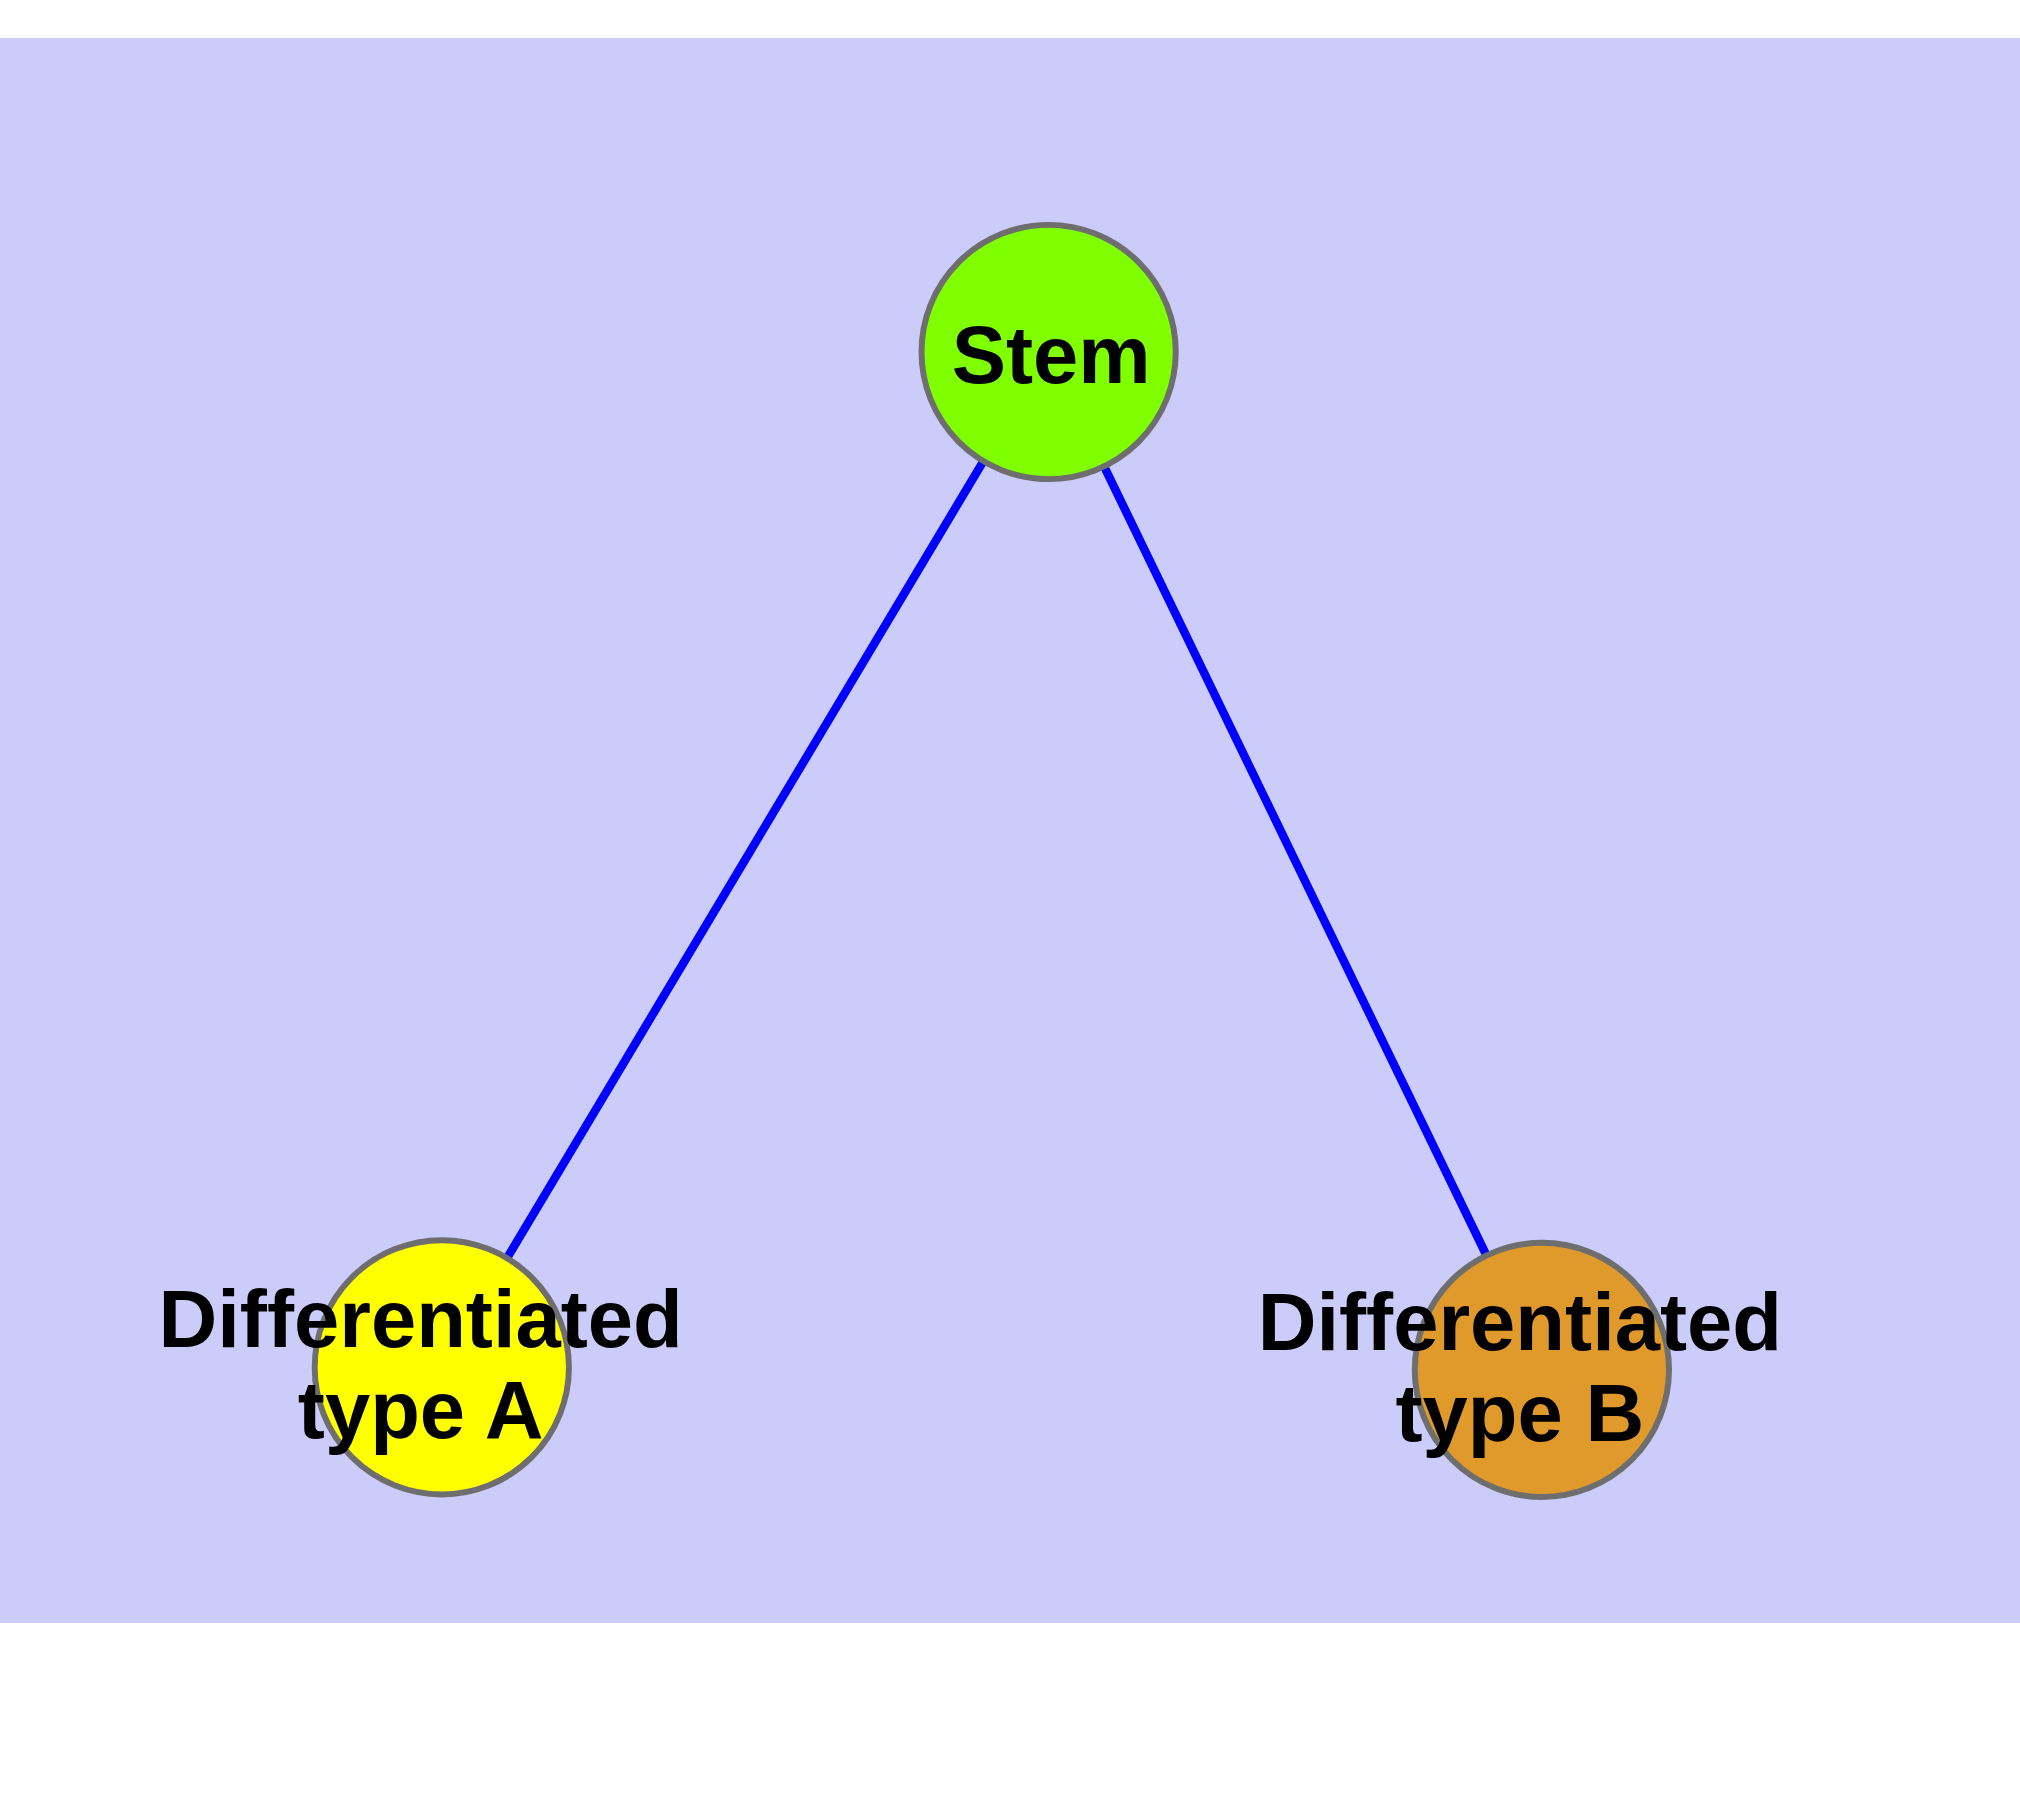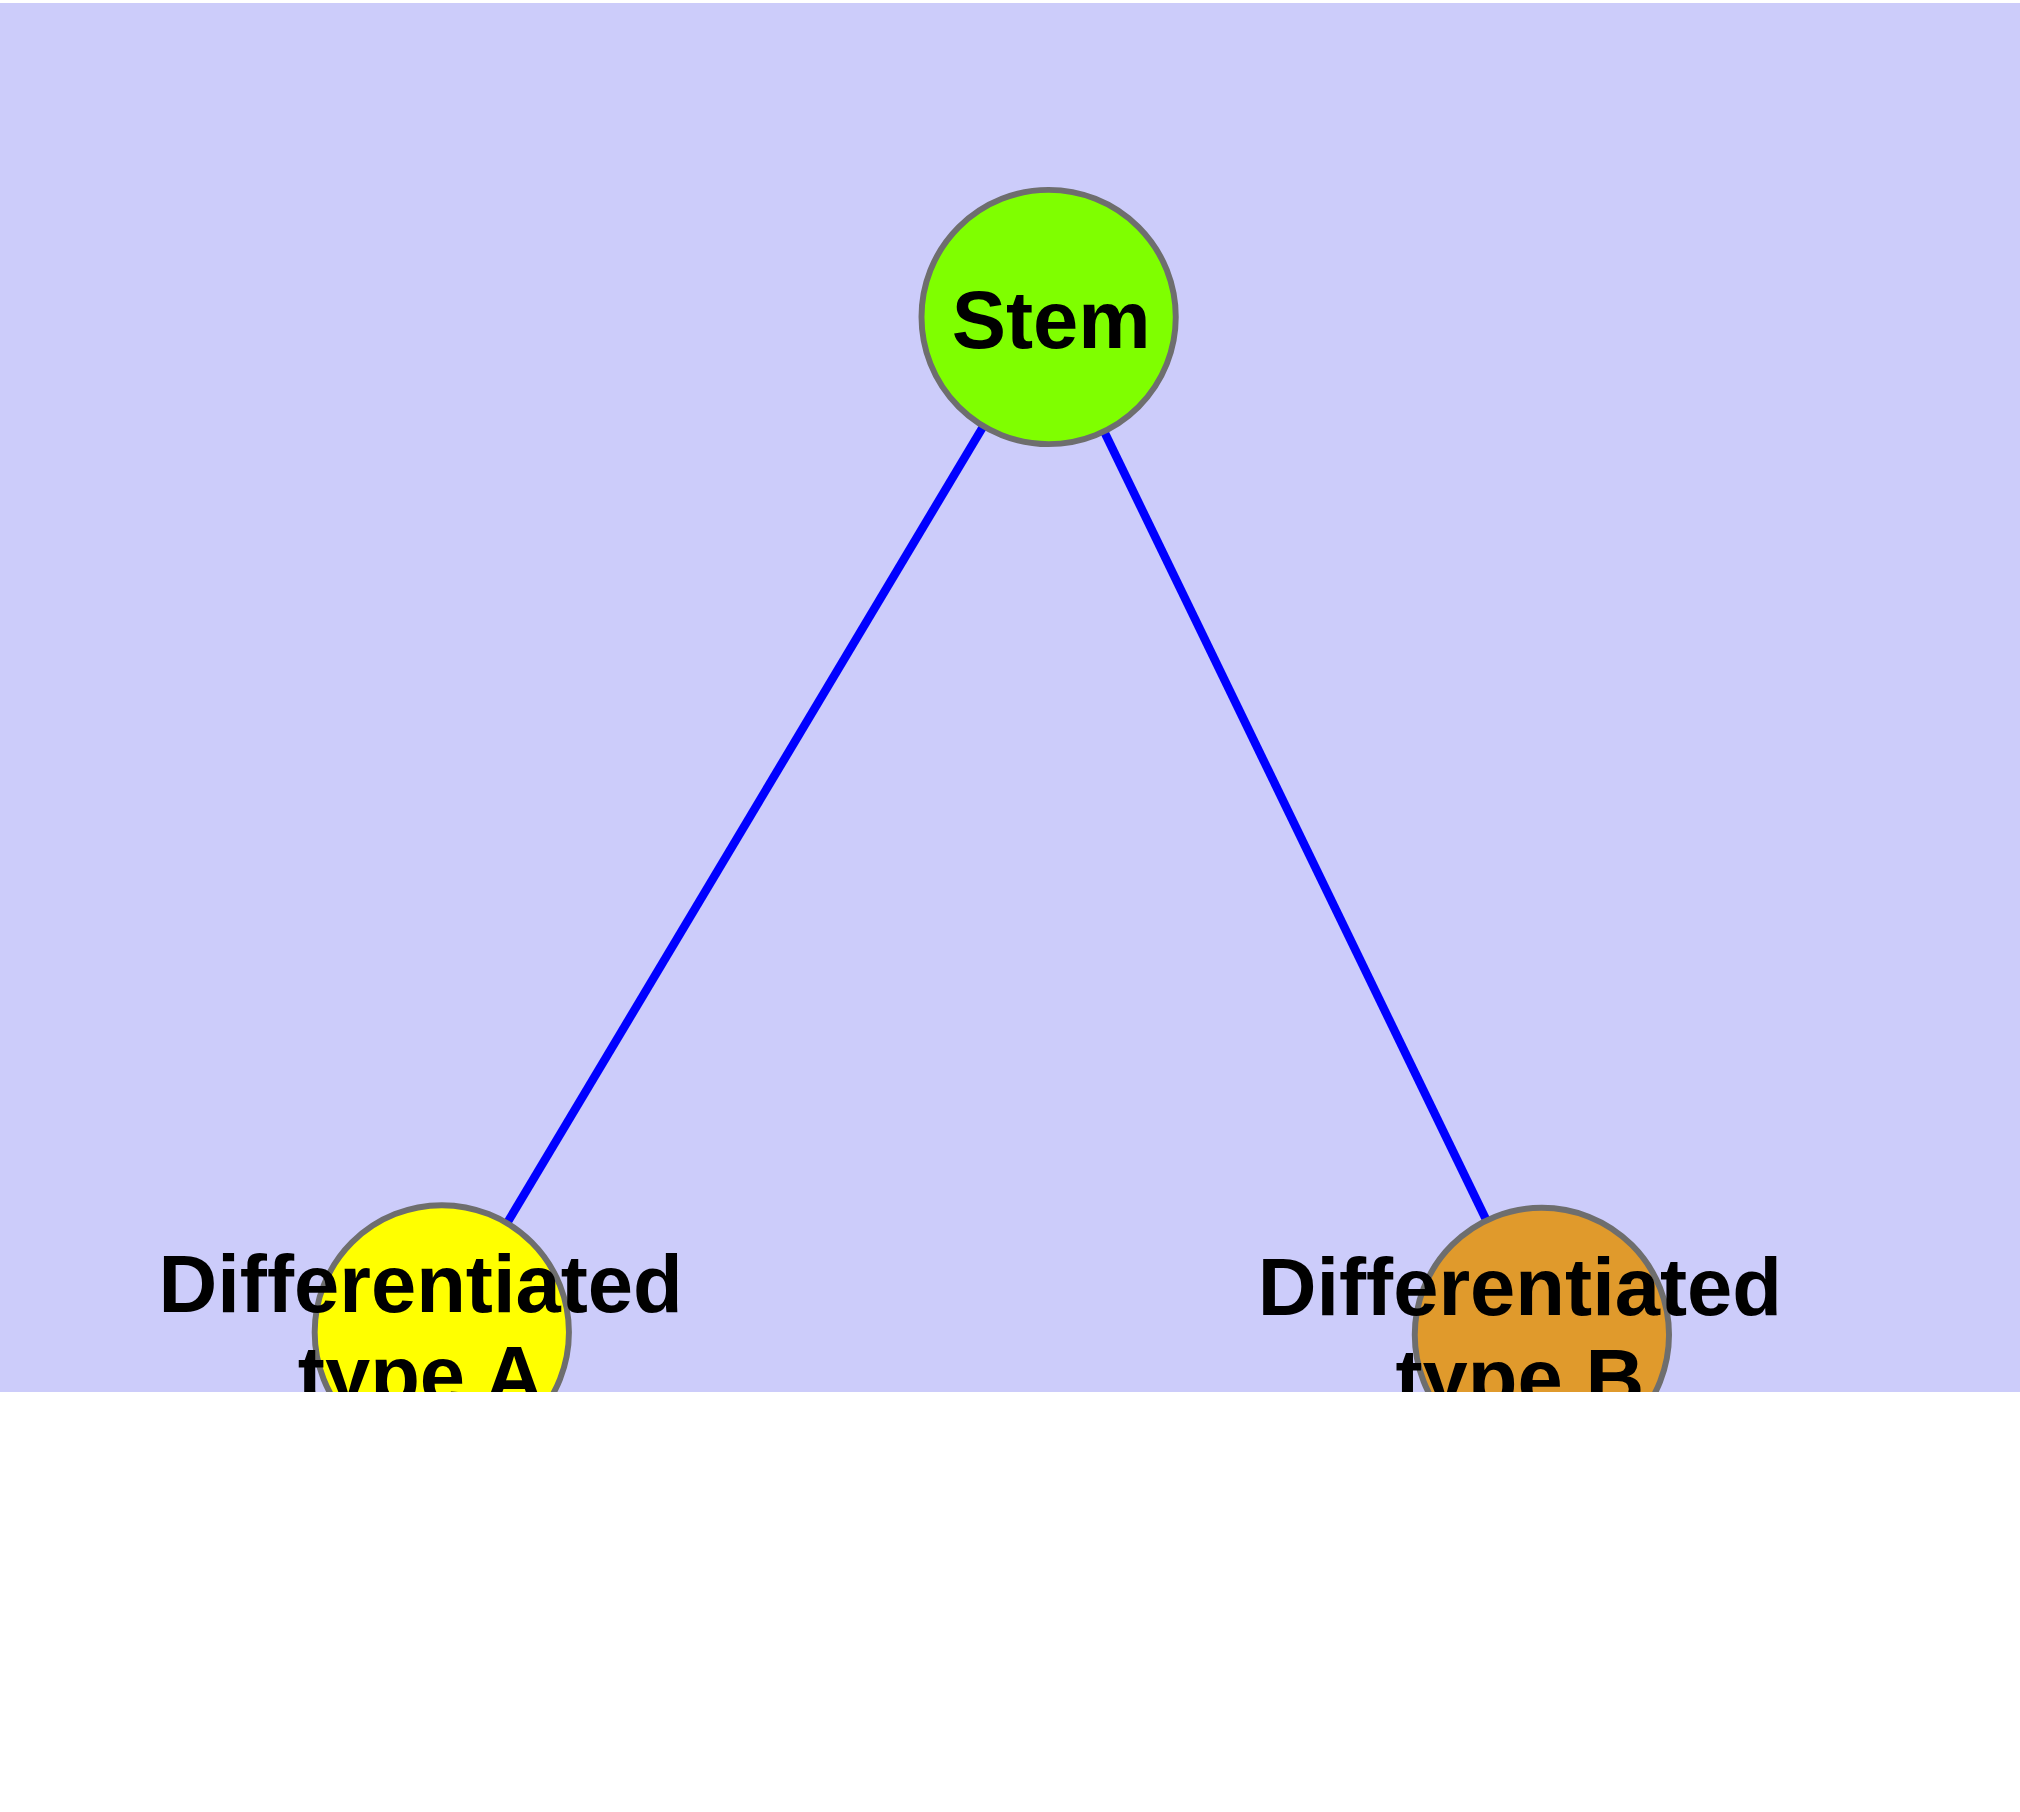--- a/index.html
+++ b/index.html
@@ -3,23 +3,24 @@
 <meta charset="utf-8">
 <style>
   html, body {
     margin: 0;
     padding: 0;
     background: #ffffff;
   }
   #canvas {
     position: relative;
     width: 2021px;
-    height: 1392px;
+    height: 1588px;
     overflow: hidden;
     font-family: "Liberation Sans", sans-serif;
+    margin-top: 35px;
   }
   #bg-rect {
     position: absolute;
     left: 0;
     top: 3.4px;
     width: 2021px;
     height: 1809px;
     background: #ccccfa;
   }
   #graph-svg {

